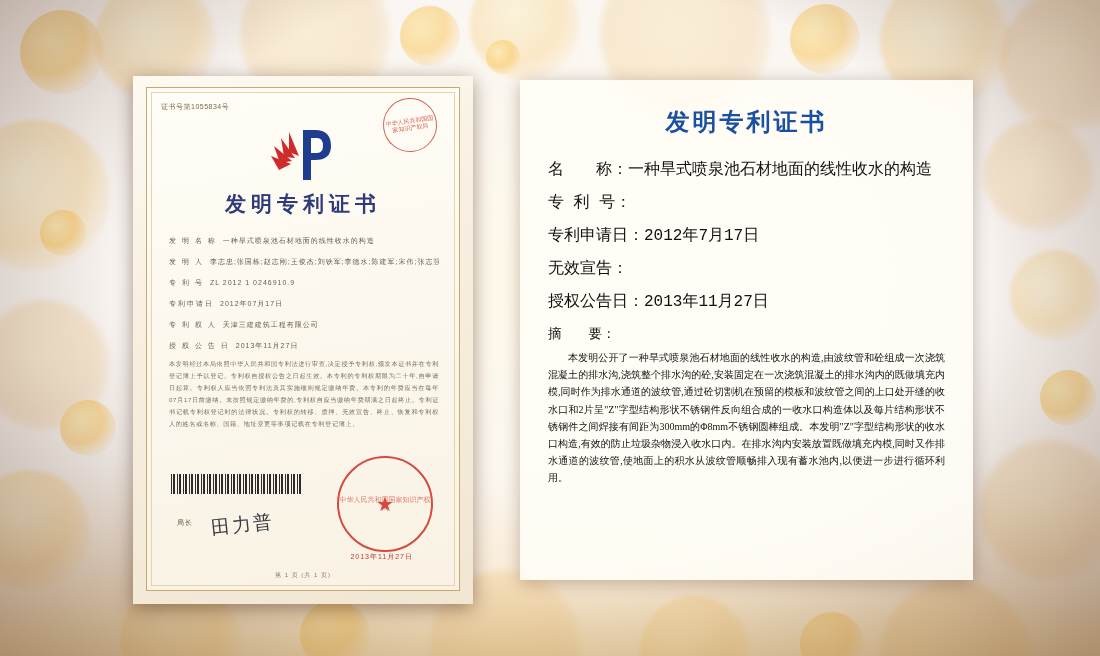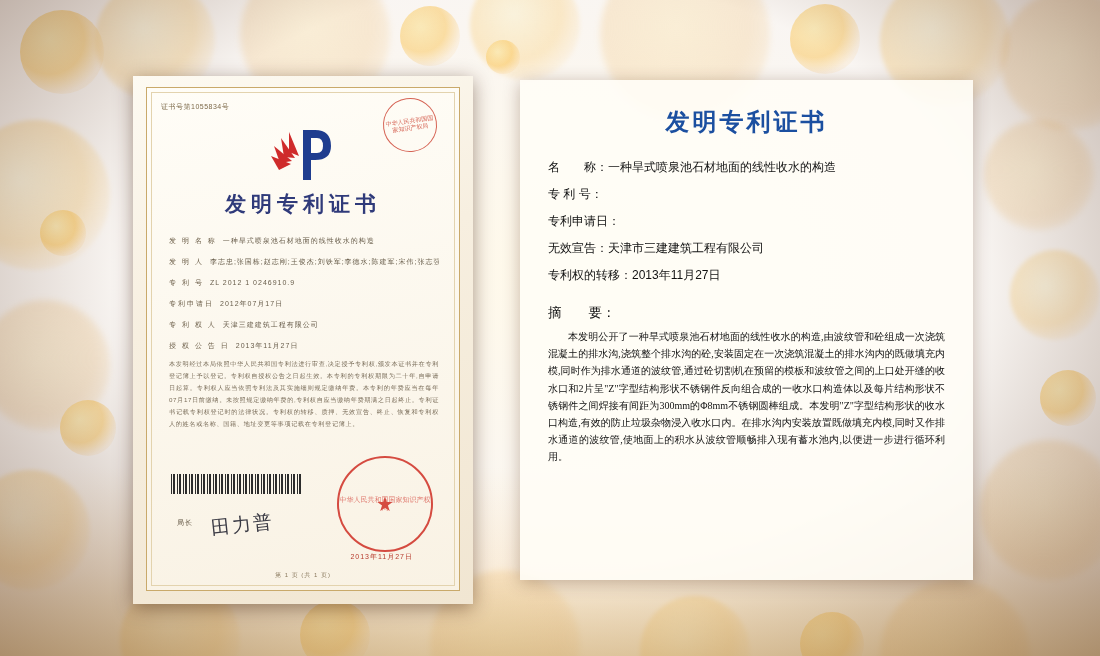--- a/index.html
+++ b/index.html
@@ -248,38 +248,38 @@
     color: #1b4fa0;
     font-size: 24px;
     font-weight: bold;
     letter-spacing: 3px;
     font-family: "DejaVu Sans", sans-serif;
     margin: 4px 0 20px 0;
   }
   .meta-row {
     display: flex;
     align-items: center;
-    font-size: 12px;
+    font-size: 16px;
     color: #1a1a1a;
     margin-bottom: 9px;
-    font-family: Liberation Sans, sans-serif;
+    font-family: Liberation Mono, monospace;
     line-height: 1.5;
   }
   .meta-row .m-label {
     flex: 0 0 auto;
     white-space: pre;
     color: #111;
   }
   .meta-row .m-sep { flex: 0 0 auto; }
   .meta-row .m-value {
     flex: 1 1 auto;
     color: #111;
   }
   .abstract-head {
-    margin-top: 20px;
+    margin-top: 11px;
     font-size: 13.5px;
     font-family: "DejaVu Sans", sans-serif;
     color: #111;
     white-space: pre;
     margin-bottom: 6px;
   }
   .abstract-body {
     font-size: 10px;
     line-height: 1.72;
     color: #111;
@@ -397,28 +397,28 @@
       <span class="m-sep">：</span>
       <span class="m-value">一种旱式喷泉池石材地面的线性收水的构造</span>
     </div>
     <div class="meta-row">
       <span class="m-label">专 利 号</span>
       <span class="m-sep">：</span>
     </div>
     <div class="meta-row">
       <span class="m-label">专利申请日</span>
       <span class="m-sep">：</span>
+      <span class="m-value">2012年7月17日</span>
     </div>
     <div class="meta-row">
       <span class="m-label">无效宣告</span>
       <span class="m-sep">：</span>
-      <span class="m-value">天津市三建建筑工程有限公司</span>
     </div>
     <div class="meta-row">
-      <span class="m-label">专利权的转移</span>
+      <span class="m-label">授权公告日</span>
       <span class="m-sep">：</span>
       <span class="m-value">2013年11月27日</span>
     </div>
 
     <div class="abstract-head">摘　　要：</div>
     <div class="abstract-body">本发明公开了一种旱式喷泉池石材地面的线性收水的构造,由波纹管和砼组成一次浇筑混凝土的排水沟,浇筑整个排水沟的砼,安装固定在一次浇筑混凝土的排水沟内的既做填充内模,同时作为排水通道的波纹管,通过砼切割机在预留的模板和波纹管之间的上口处开缝的收水口和2片呈"Z"字型结构形状不锈钢件反向组合成的一收水口构造体以及每片结构形状不锈钢件之间焊接有间距为300mm的Φ8mm不锈钢圆棒组成。本发明"Z"字型结构形状的收水口构造,有效的防止垃圾杂物浸入收水口内。在排水沟内安装放置既做填充内模,同时又作排水通道的波纹管,使地面上的积水从波纹管顺畅排入现有蓄水池内,以便进一步进行循环利用。</div>
   </div>
 
 </div>
 

